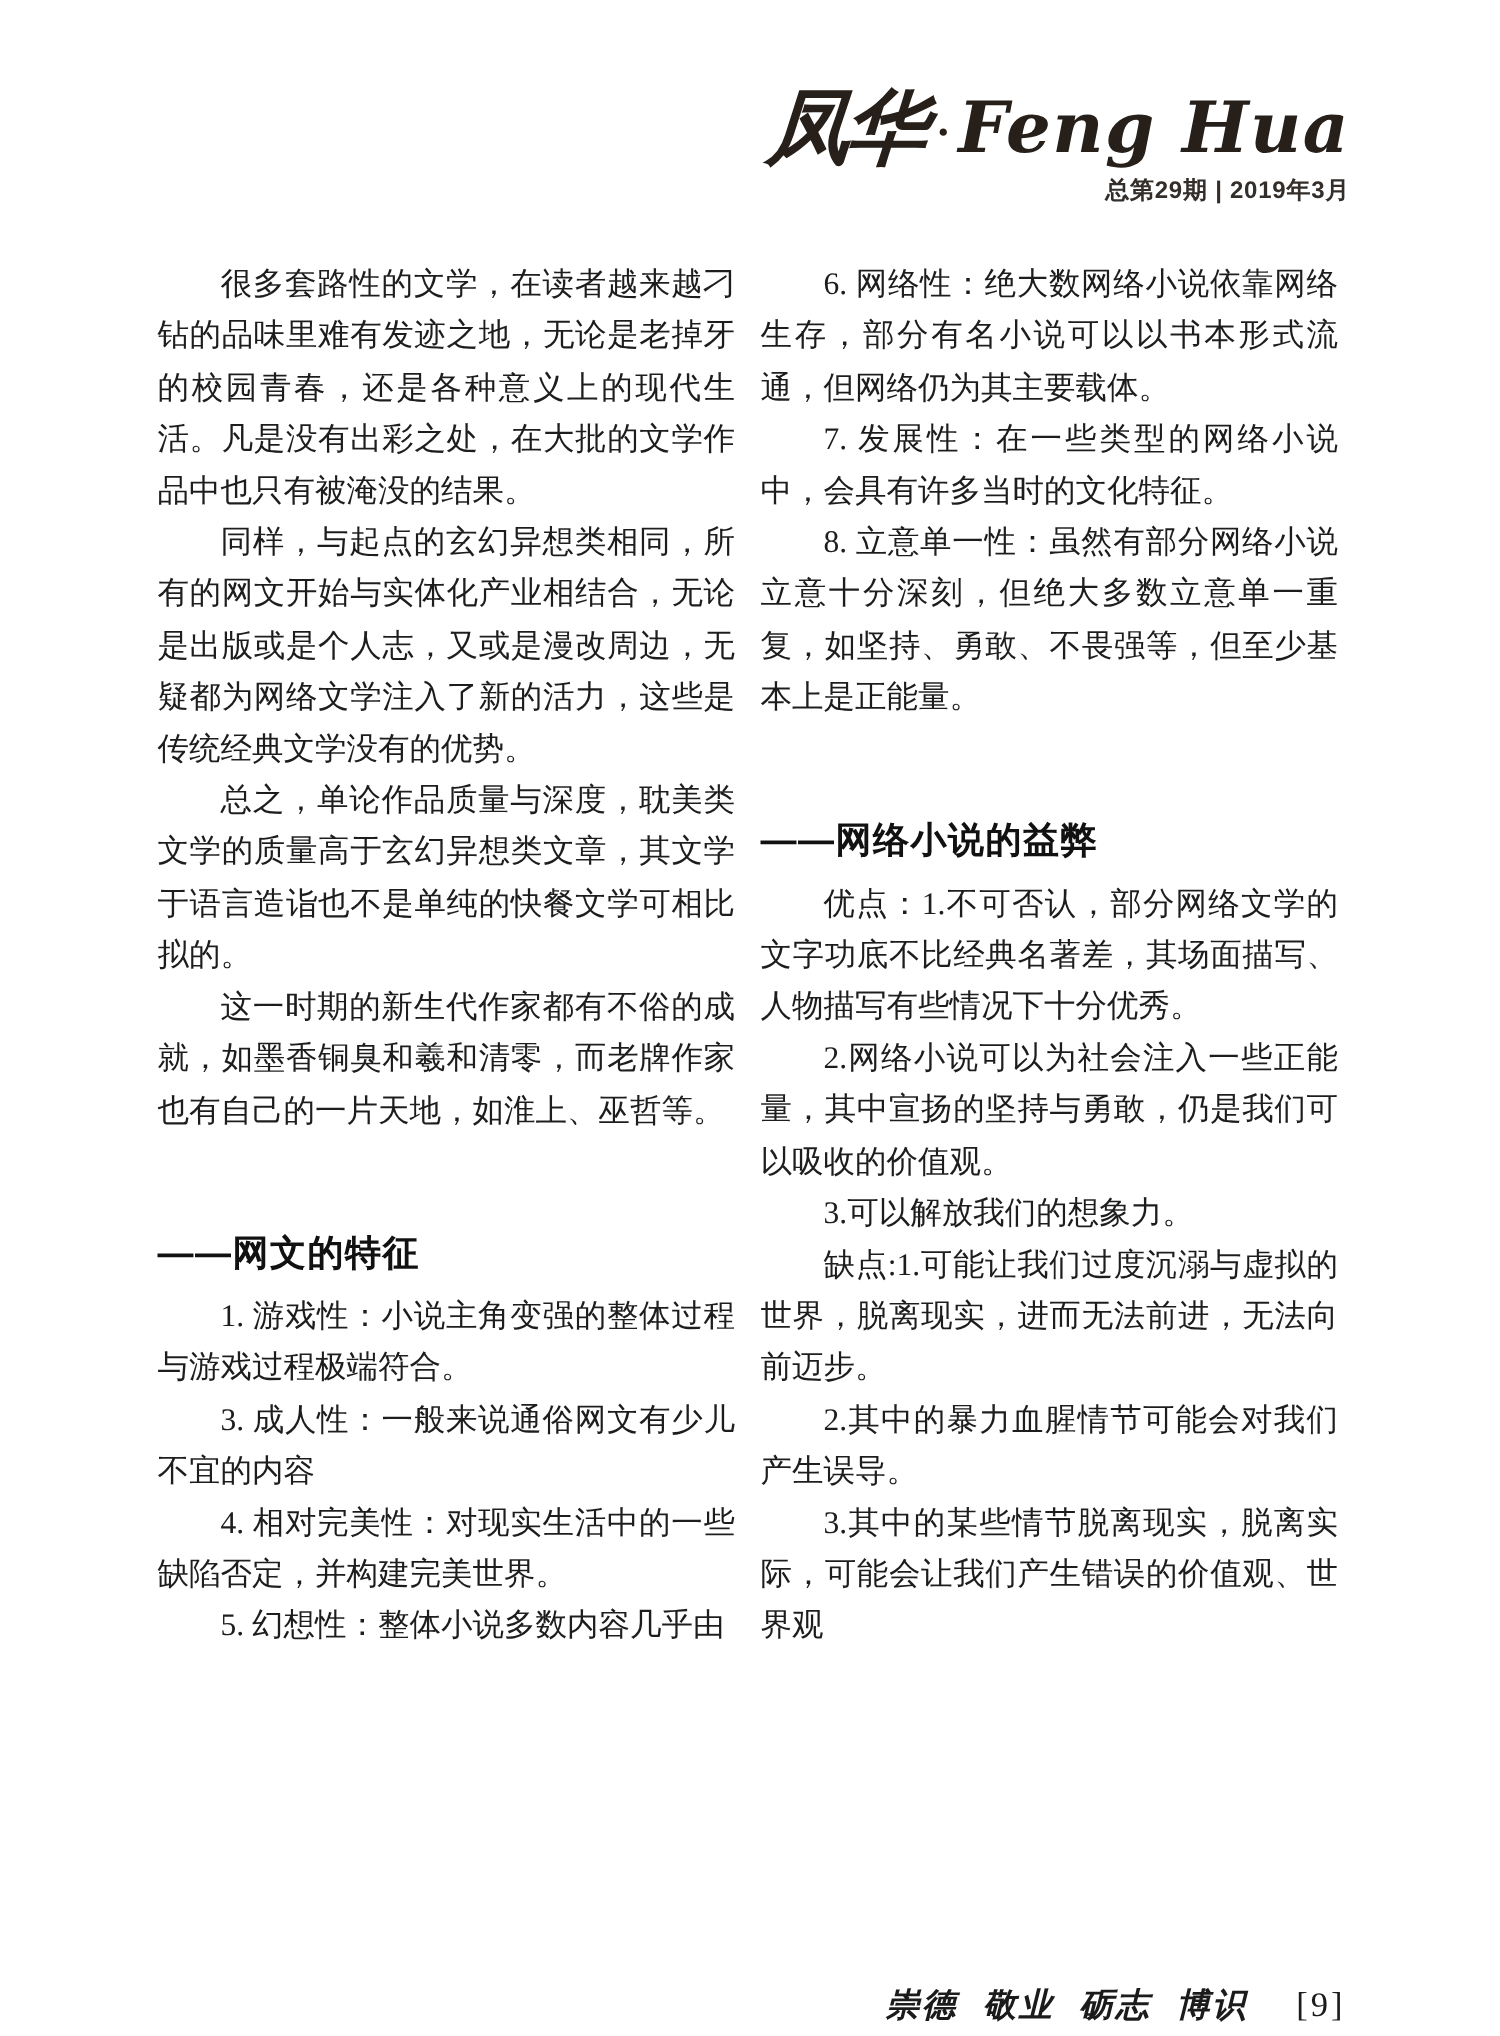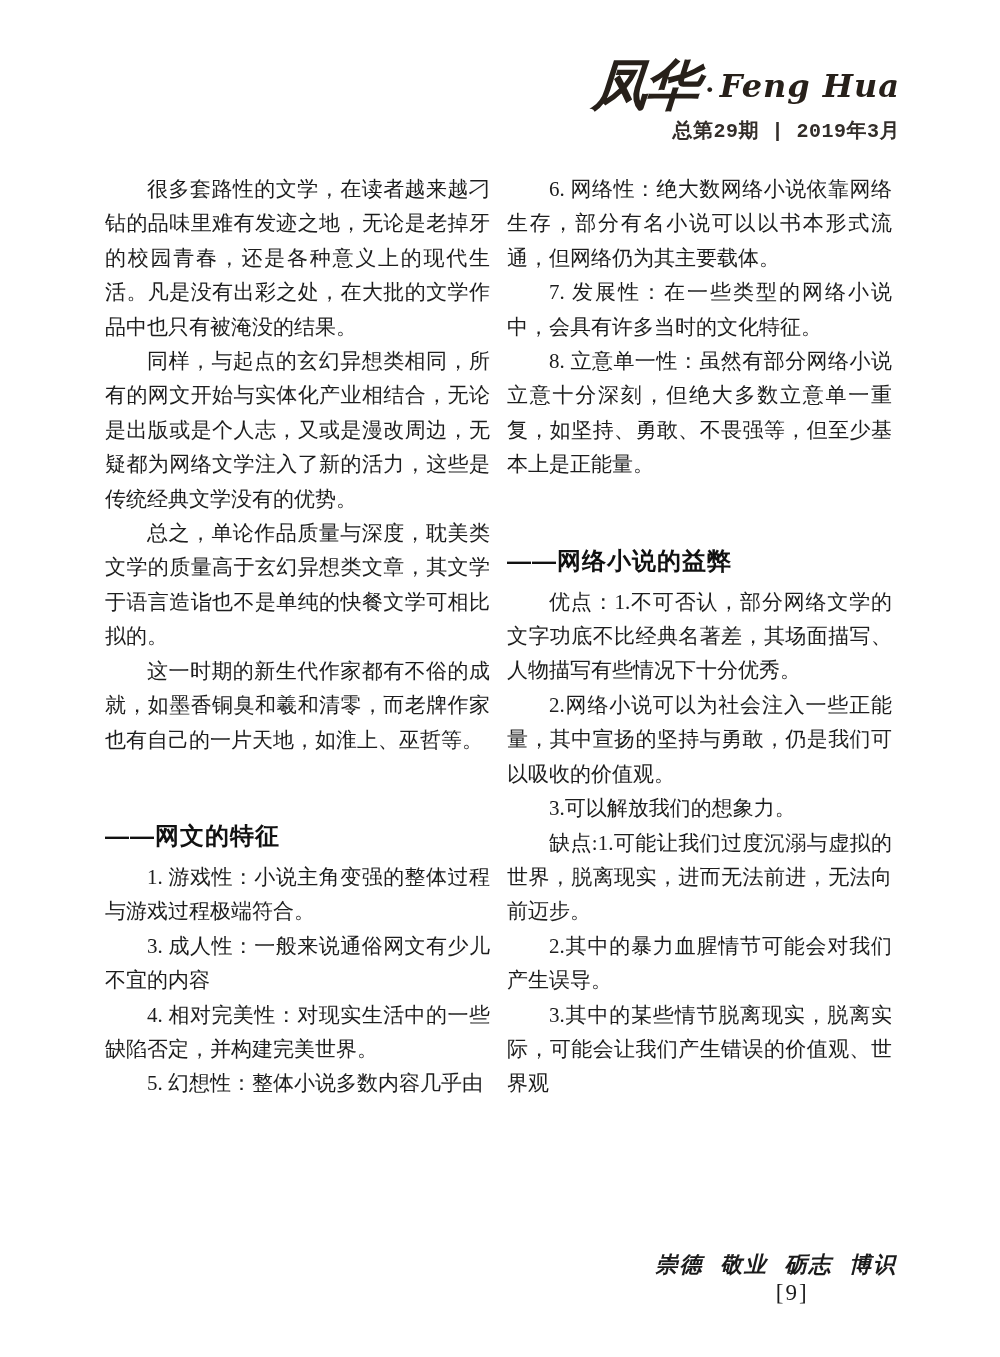--- a/index.html
+++ b/index.html
@@ -15,27 +15,27 @@
 
   
   .masthead { position:absolute; top:58px; right:100px; text-align:right; color:#27201a; }
   .masthead-row { display:flex; align-items:center; justify-content:flex-end; }
   .logo-cjk {
     font-size:55px; font-weight:bold; font-style:italic;
     line-height:1; letter-spacing:-4px; transform:skewX(-4deg);
   }
   .logo-dot { font-size:30px; font-weight:bold; margin:6px 5px 0 10px; line-height:1; }
   .logo-latin {
-    font-size:32px; font-style:italic; font-weight:600;
+    font-size:47px; font-style:italic; font-weight:600;
     letter-spacing:1px; font-family:"DejaVu Serif",serif; line-height:1;
   }
   .issue-line {
     margin-top:4px;
-    font-family:Liberation Mono, monospace;
-    font-size:20px; font-weight:bold; letter-spacing:0.5px; color:#332e2a;
+    font-family:Liberation Sans, sans-serif;
+    font-size:16px; font-weight:bold; letter-spacing:0.5px; color:#332e2a;
   }
 
   
   .content { position:absolute; left:105px; top:172px; width:797px; display:flex; gap:17px; }
   .col { width:385px; }
   .col p {
     margin:0;
     font-size:21px;
     line-height:34.4px;
     text-align:justify;
@@ -46,21 +46,21 @@
   .item { margin-top:4px; }
   .mt-extra { margin-top:37px; }
   .col-heading {
     margin:63px 0 9px;
     font-family:"Liberation Sans","DejaVu Sans",sans-serif;
     font-size:24px; font-weight:bold; text-align:left;
     letter-spacing:1px; line-height:31px; color:#111111;
   }
 
   
-  .footer { position:absolute; top:1250px; right:103px; display:flex; align-items:center;flex-direction:column; }
+  .footer { position:absolute; top:1322px; right:103px; display:flex; align-items:center; }
   .motto {
     font-style:italic; font-weight:bold; font-size:22px;
     letter-spacing:2px; word-spacing:9px; color:#1b1b1b;
   }
   .page-num { margin-left:32px; font-size:23px; letter-spacing:2px; color:#1b1b1b; }
 </style>
 </head>
 <body>
 
 <div class="page">

